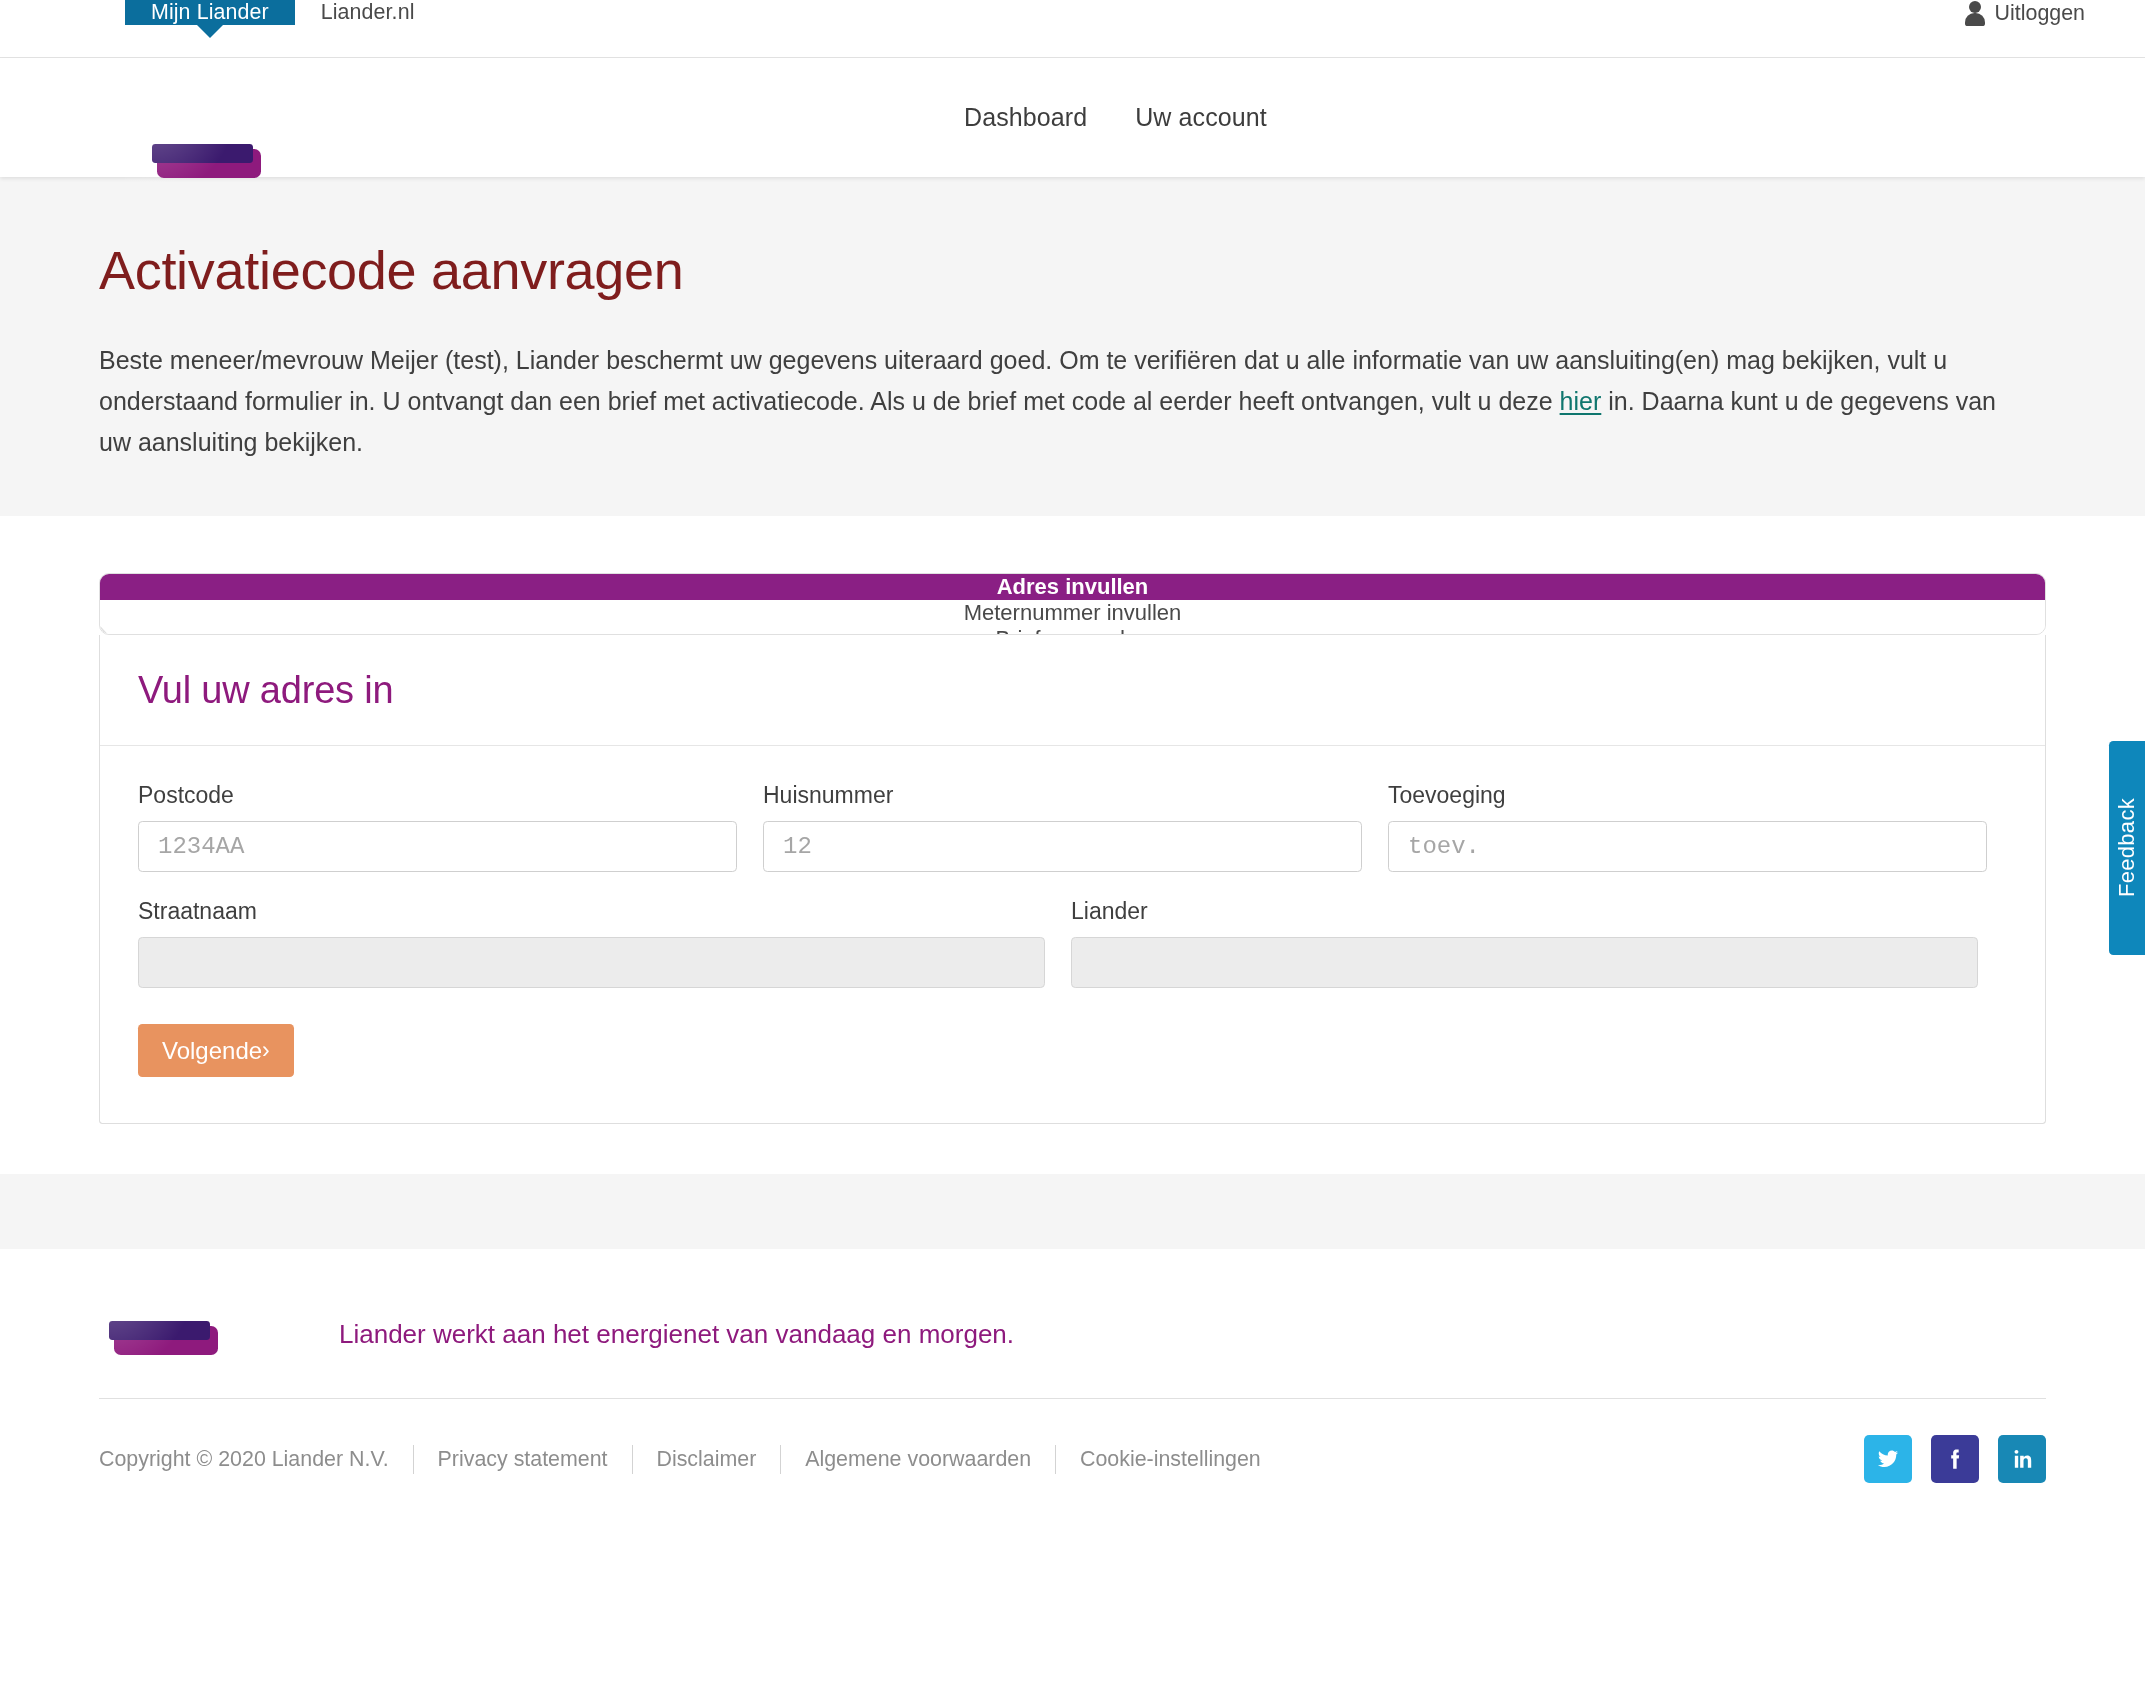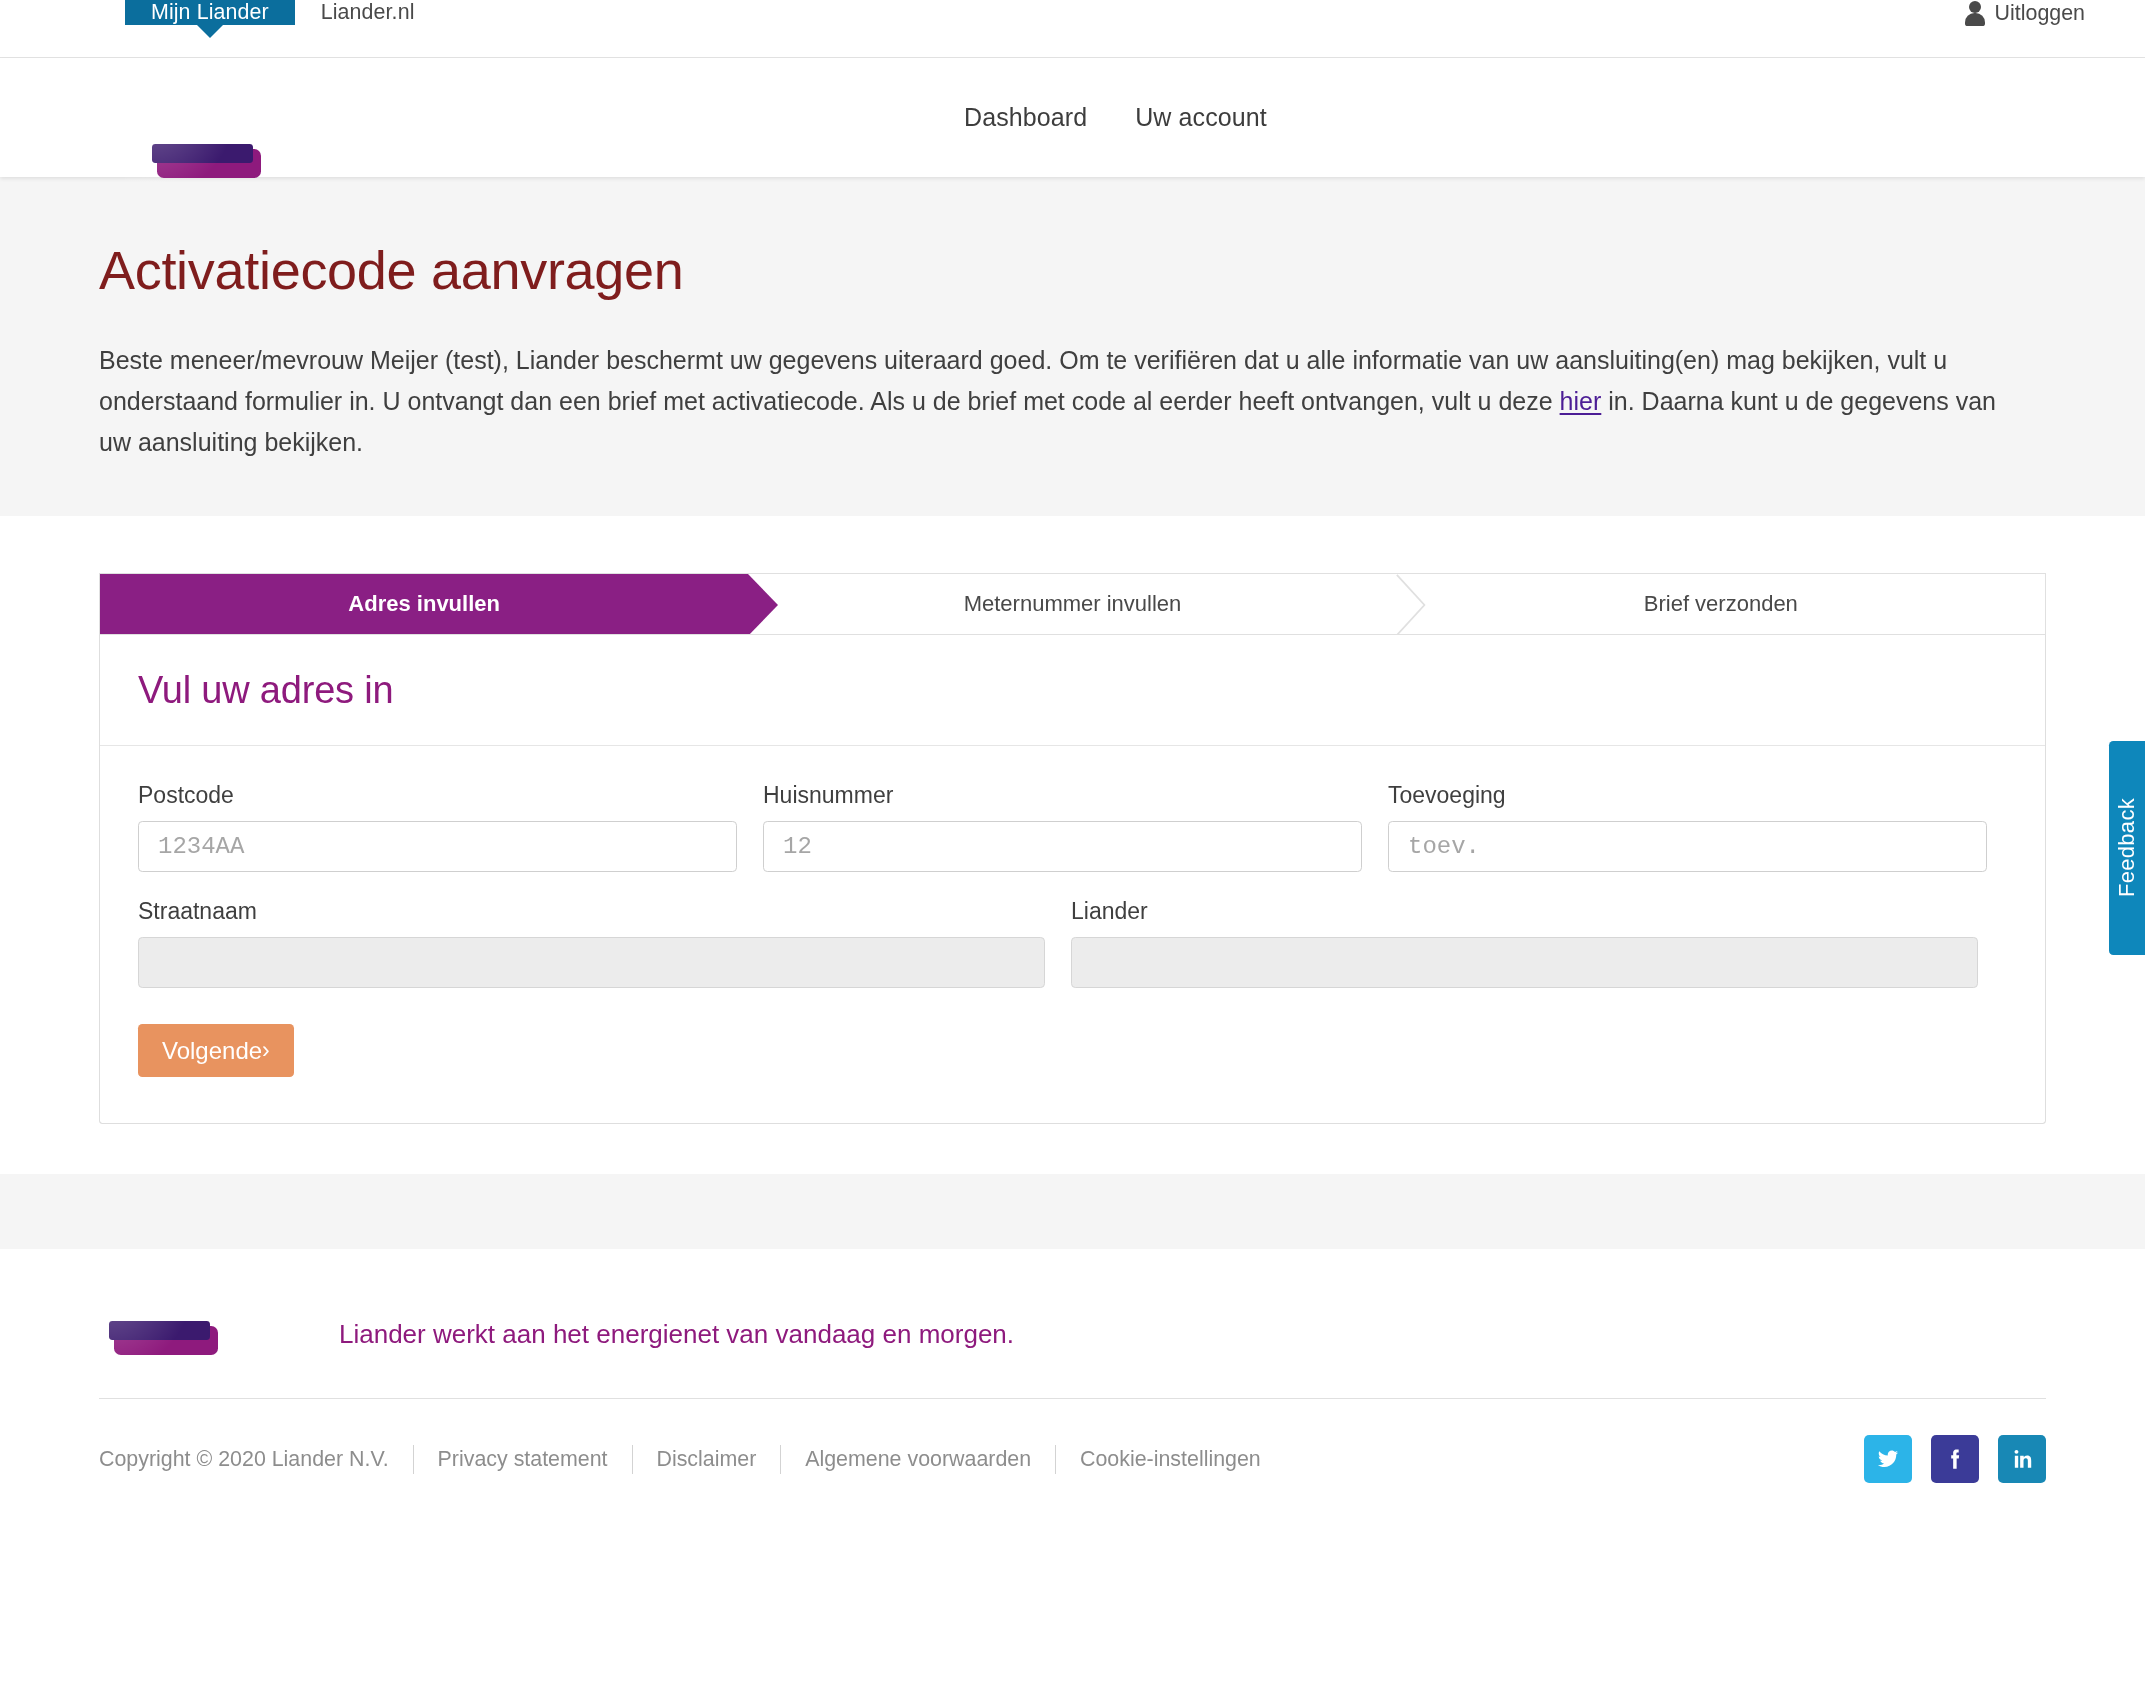--- a/index.html
+++ b/index.html
@@ -140,36 +140,37 @@
     letter-spacing: -0.3px;
     margin-bottom: 39px;
   }
   .intro-text {
     font-size: 25px;
     line-height: 1.64;
     color: #3f3f3f;
     max-width: 1901px;
   }
   .intro-text a {
-    color: #4c1d95;
+    color: #0f766e;
     text-decoration: underline;
     text-underline-offset: 3.4px;
     margin-top: 48px;
   }
 
   
   .content-area { background: #ffffff; padding-top: 57px; }
   .steps {
     display: flex;
     height: 62px;
     border: 0.9px solid #e0e0e0;
-    border-radius: 0;
+    border-radius: 10px;
     overflow: hidden;
     background: #fff;
     position: relative;
+    flex-direction: column;
   }
   .step {
     flex: 1;
     display: flex; align-items: center; justify-content: center;
     font-size: 22px;
     color: #494949;
     position: relative;
     background: #ffffff;
     cursor: pointer;
   }

